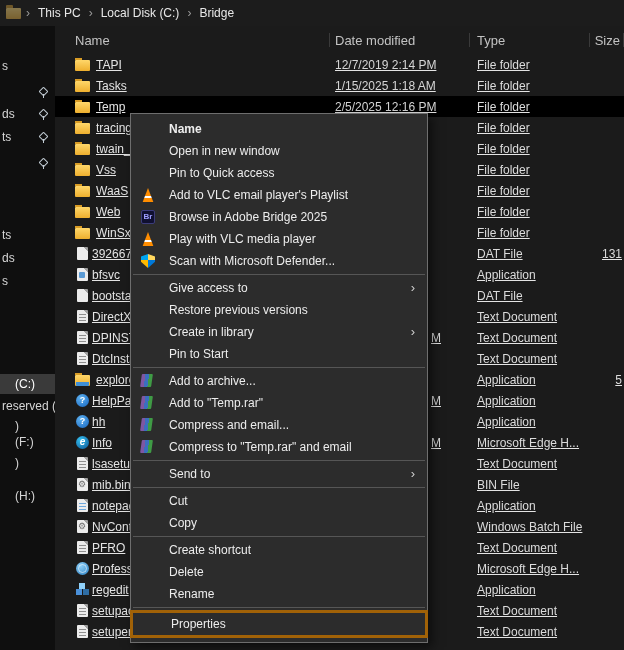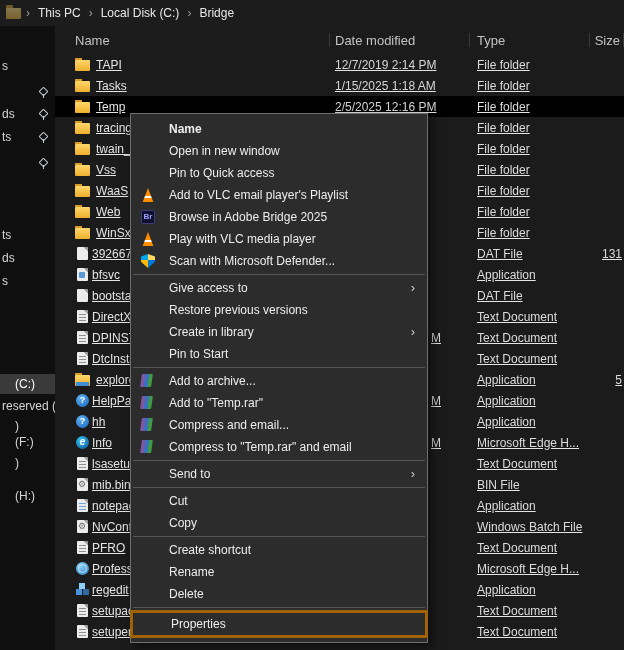--- a/index.html
+++ b/index.html
@@ -444,21 +444,21 @@
       <div class="menu-item"><span class="mi mi-winrar"></span><span class="mlabel">Add to "Temp.rar"</span></div>
       <div class="menu-item"><span class="mi mi-winrar"></span><span class="mlabel">Compress and email...</span></div>
       <div class="menu-item"><span class="mi mi-winrar"></span><span class="mlabel">Compress to "Temp.rar" and email</span></div>
       <div class="menu-sep"></div>
       <div class="menu-item"><span class="mlabel">Send to</span><span class="subarrow">›</span></div>
       <div class="menu-sep"></div>
       <div class="menu-item"><span class="mlabel">Cut</span></div>
       <div class="menu-item"><span class="mlabel">Copy</span></div>
       <div class="menu-sep"></div>
       <div class="menu-item"><span class="mlabel">Create shortcut</span></div>
+      <div class="menu-item"><span class="mlabel">Delete</span></div>
       <div class="menu-item"><span class="mlabel">Rename</span></div>
-      <div class="menu-item"><span class="mlabel">Delete</span></div>
       <div class="menu-sep"></div>
       <div class="prop-wrap">
         <div class="menu-item"><span class="mlabel">Properties</span></div>
       </div>
     </div>
 
 </div>
 
 </body></html>

